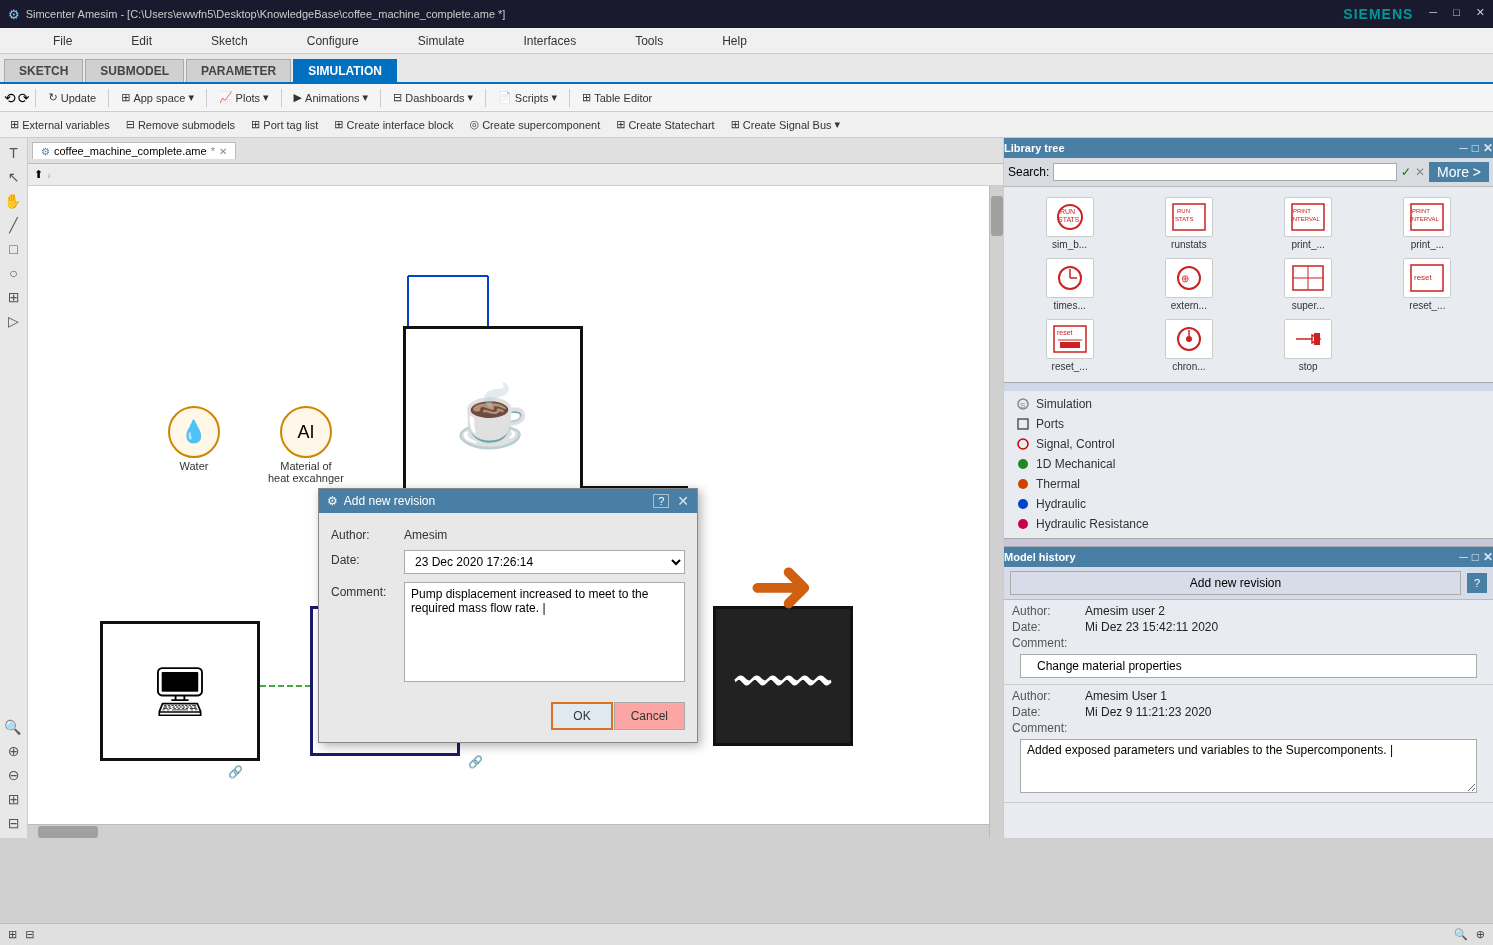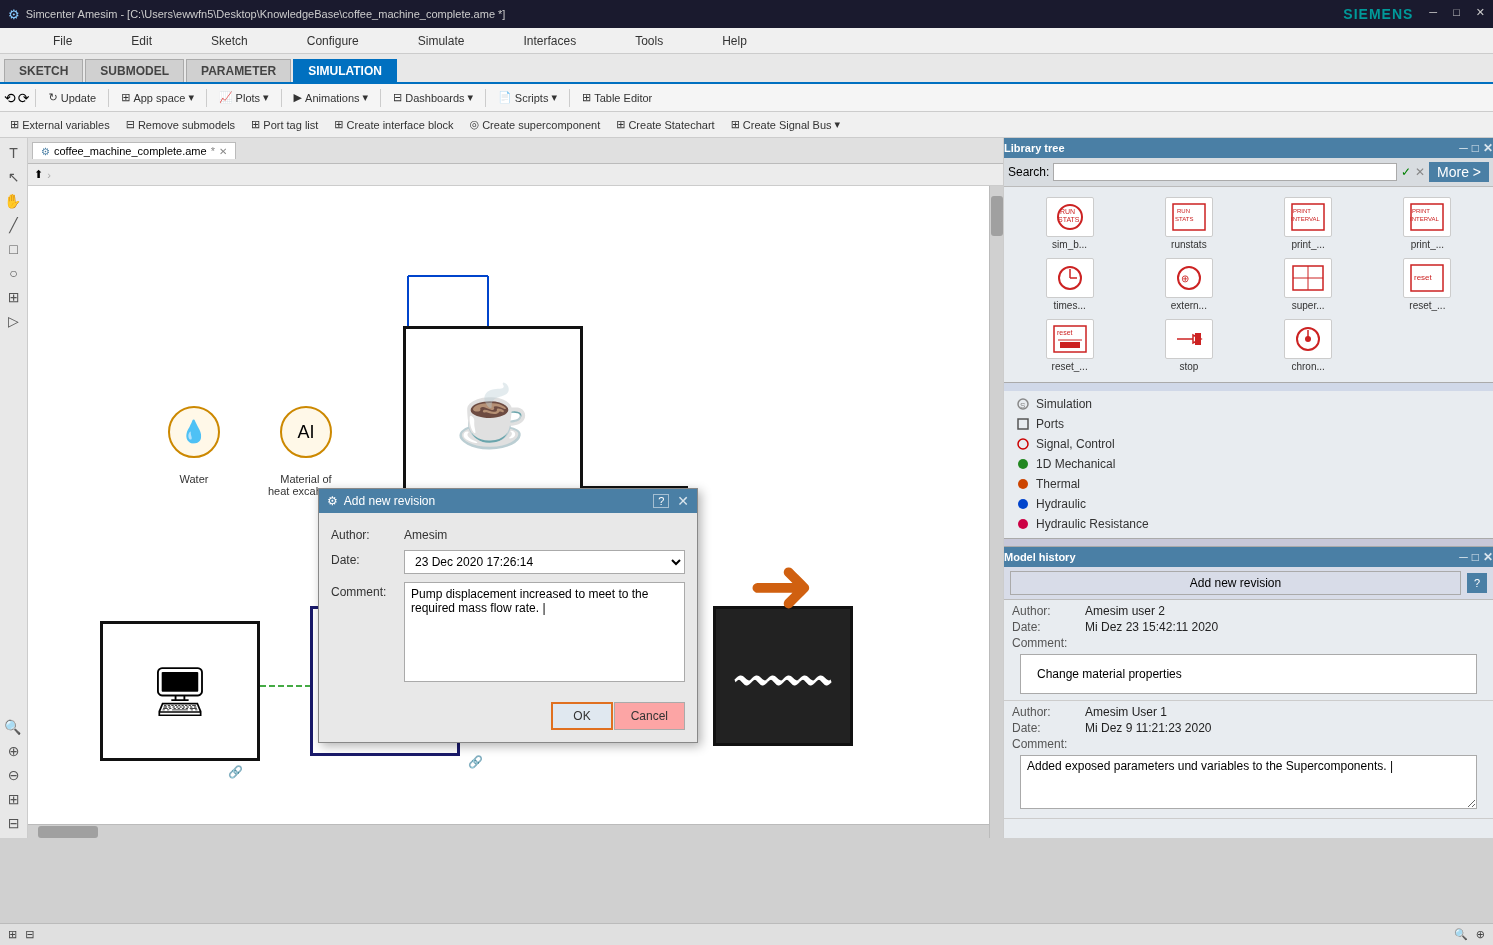--- a/index.html
+++ b/index.html
@@ -436,21 +436,21 @@
     .schematic-element {
       position: absolute;
       display: flex;
       flex-direction: column;
       align-items: center;
     }
     .element-label {
       font-size: 11px;
       color: #333;
       text-align: center;
-      margin-top: 15px;
+      margin-top: 2px;
     }
 
     
     .siemens-brand {
       color: #009999;
       font-size: 14px;
       font-weight: bold;
       letter-spacing: 1px;
     }
   </style>
@@ -818,37 +818,37 @@
               <rect x="10" y="20" width="20" height="6" fill="#cc2222"></rect>
             </svg>
           </div>
           <span class="lib-label">reset_...</span>
         </div>
 
 
         <div class="lib-item">
           <div class="lib-icon">
             <svg width="40" height="34" viewBox="0 0 40 34">
+              <circle cx="20" cy="17" r="11" fill="none" stroke="#cc2222" stroke-width="2"></circle>
+              <circle cx="20" cy="17" r="3" fill="#cc2222"></circle>
+              <line x1="20" y1="17" x2="20" y2="8" stroke="#cc2222" stroke-width="1.5"></line>
+            </svg>
+          </div>
+          <span class="lib-label">chron...</span>
+        </div>
+
+        <div class="lib-item">
+          <div class="lib-icon">
+            <svg width="40" height="34" viewBox="0 0 40 34">
               <line x1="8" y1="17" x2="24" y2="17" stroke="#cc2222" stroke-width="1.5"></line>
               <polygon points="24,13 32,17 24,21" fill="none" stroke="#cc2222" stroke-width="1.5"></polygon>
               <rect x="26" y="11" width="6" height="12" fill="#cc2222"></rect>
             </svg>
           </div>
           <span class="lib-label">stop</span>
-        </div>
-
-        <div class="lib-item">
-          <div class="lib-icon">
-            <svg width="40" height="34" viewBox="0 0 40 34">
-              <circle cx="20" cy="17" r="11" fill="none" stroke="#cc2222" stroke-width="2"></circle>
-              <circle cx="20" cy="17" r="3" fill="#cc2222"></circle>
-              <line x1="20" y1="17" x2="20" y2="8" stroke="#cc2222" stroke-width="1.5"></line>
-            </svg>
-          </div>
-          <span class="lib-label">chron...</span>
         </div>
 
       </div>
 
       <div style="height:8px;background:#c8c8d8;border-top:1px solid #aaa;">
         <div style="width:100%;height:8px;background:#d0d8e8;"></div>
       </div>
       <div class="library-list">
         <div class="lib-list-item">
           <svg width="14" height="14">
@@ -919,21 +919,21 @@
             <span class="revision-label">Author:</span>
             <span class="revision-value">Amesim user 2</span>
           </div>
           <div class="revision-row">
             <span class="revision-label">Date:</span>
             <span class="revision-value">Mi Dez 23 15:42:11 2020</span>
           </div>
           <div class="revision-row">
             <span class="revision-label">Comment:</span>
           </div>
-          <input type="text" class="revision-comment-box" value="Change material properties" style="height: 40px; min-height: 24px; padding-left: 16px;">
+          <input type="text" class="revision-comment-box" value="Change material properties" style="height: 24px; min-height: 24px; padding-left: 16px;">
         </div>
 
         <div class="revision-entry">
           <div class="revision-row">
             <span class="revision-label">Author:</span>
             <span class="revision-value">Amesim User 1</span>
           </div>
           <div class="revision-row">
             <span class="revision-label">Date:</span>
             <span class="revision-value">Mi Dez 9 11:21:23 2020</span>

